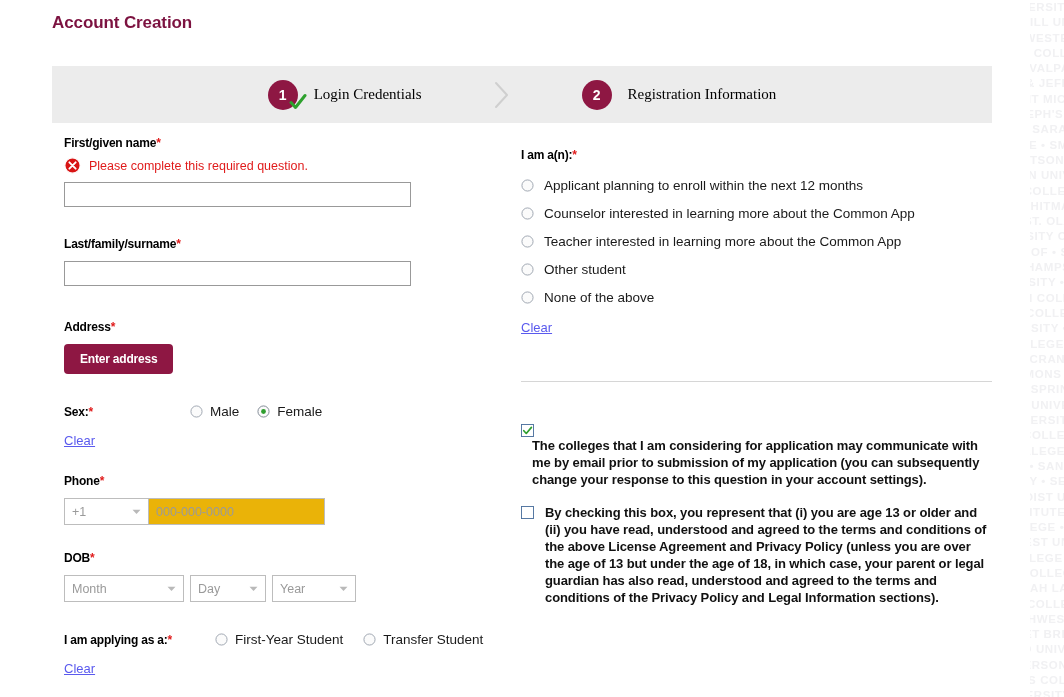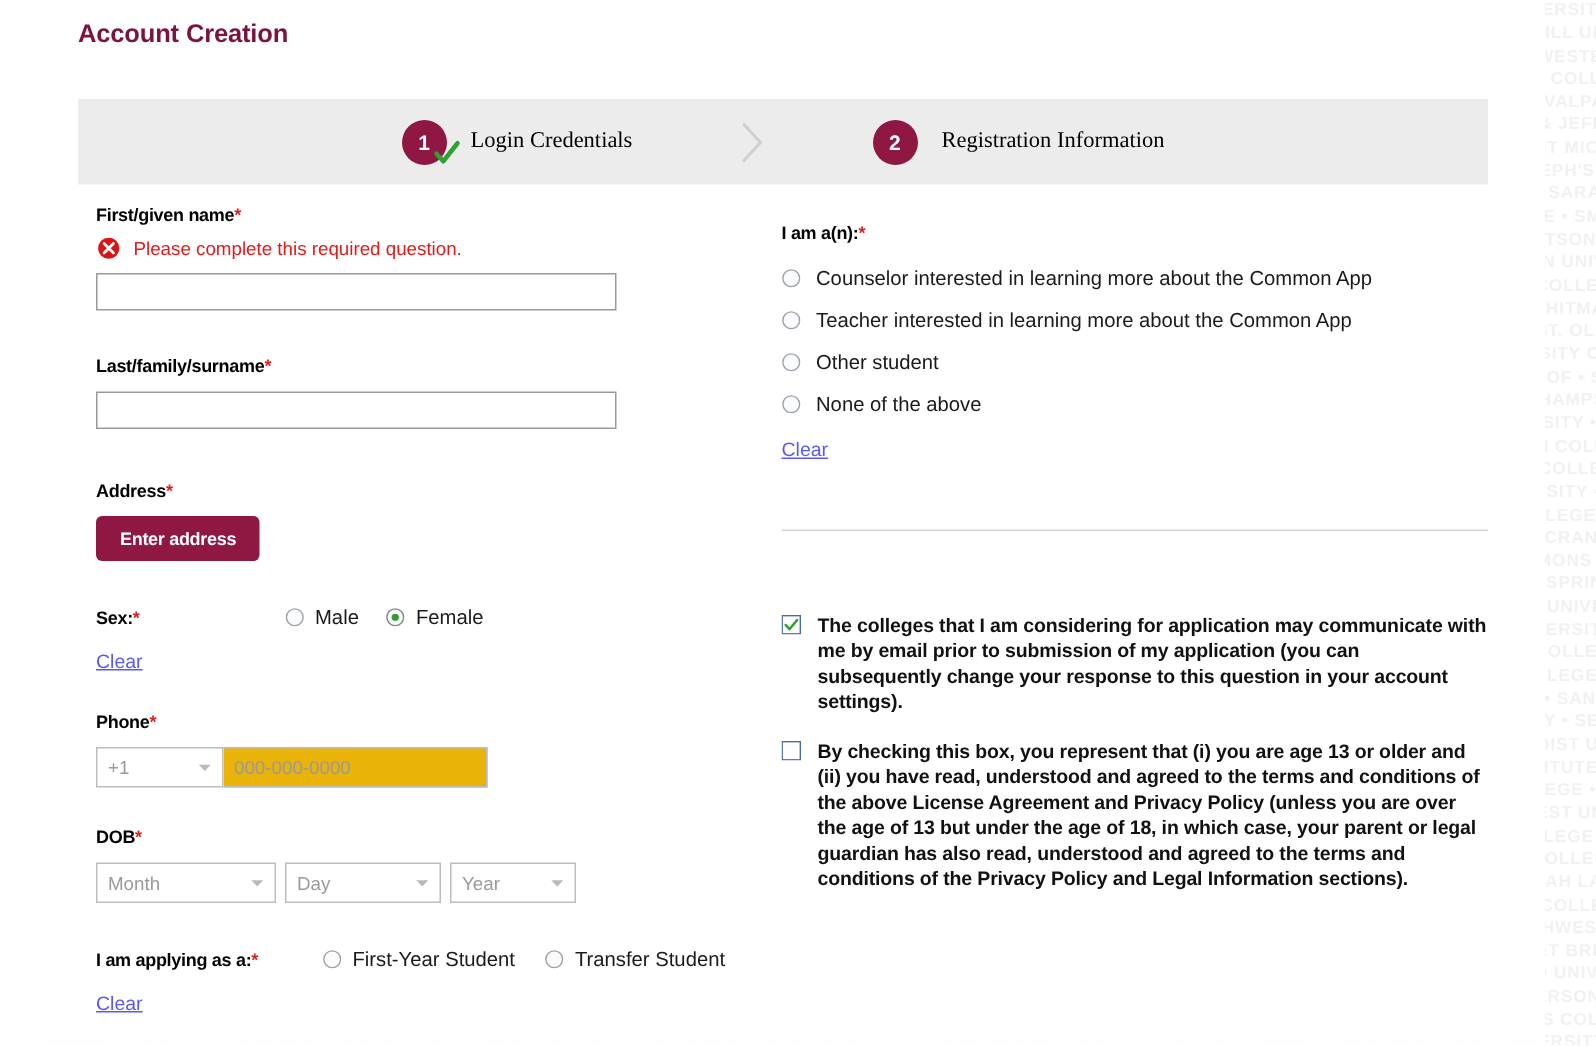--- a/index.html
+++ b/index.html
@@ -266,21 +266,21 @@
     font-family: "Liberation Sans", sans-serif;
     font-size: 12.5px;
     padding: 0 7px;
     color: #333;
     outline: none;
   }
   .phone-num::placeholder { color: #9a9a9a; }
 
   .dob-row { display: flex; align-items: center; gap: 6px; }
   .dob-month { width: 120px; }
-  .dob-day { width: 104px; }
+  .dob-day { width: 76px; }
   .dob-year { width: 84px; }
 
   .divider {
     height: 1px;
     background: #d6d6d6;
     width: 471px;
   }
 
   .consent-item {
     display: flex;
@@ -513,20 +513,26 @@
 
     <div class="field-label" style="margin-bottom:16px;">
       <span>I am a(n):</span><span class="req-star">*</span>
     </div>
 
     <div class="radio-list">
       <label class="radio-item">
         <svg class="radio-ctl" viewBox="0 0 14 14">
           <circle cx="7" cy="7" r="6" fill="#fbfbfb" stroke="#9aa2ad" stroke-width="1"></circle>
         </svg>
+        <span class="rlabel">Applicant planning to enroll within the next 12 months</span>
+      </label>
+      <label class="radio-item">
+        <svg class="radio-ctl" viewBox="0 0 14 14">
+          <circle cx="7" cy="7" r="6" fill="#fbfbfb" stroke="#9aa2ad" stroke-width="1"></circle>
+        </svg>
         <span class="rlabel">Counselor interested in learning more about the Common App</span>
       </label>
       <label class="radio-item">
         <svg class="radio-ctl" viewBox="0 0 14 14">
           <circle cx="7" cy="7" r="6" fill="#fbfbfb" stroke="#9aa2ad" stroke-width="1"></circle>
         </svg>
         <span class="rlabel">Teacher interested in learning more about the Common App</span>
       </label>
       <label class="radio-item">
         <svg class="radio-ctl" viewBox="0 0 14 14">
@@ -540,21 +546,21 @@
         </svg>
         <span class="rlabel">None of the above</span>
       </label>
     </div>
 
     <a class="link-clear" style="margin-top:2px;">Clear</a>
 
     <div class="divider" style="margin-top:46px;"></div>
 
     
-    <div class="consent-item" style="margin-top:54px;">
+    <div class="consent-item" style="margin-top:40px;flex-direction:column;">
       <svg class="check-ctl" viewBox="0 0 14 14">
         <rect x="0.5" y="0.5" width="13" height="13" fill="#ffffff" stroke="#4b6f9c" stroke-width="1"></rect>
         <path d="M3 7.2 L5.7 10.2 L11.2 3.6" stroke="#2f9e2f" stroke-width="1.8" fill="none" stroke-linecap="round" stroke-linejoin="round"></path>
       </svg>
       <div class="consent-text">The colleges that I am considering for application may communicate with me by email prior to submission of my application (you can subsequently change your response to this question in your account settings).</div>
     </div>
 
     
     <div class="consent-item" style="margin-top:16px;">
       <svg class="check-ctl" viewBox="0 0 14 14">

